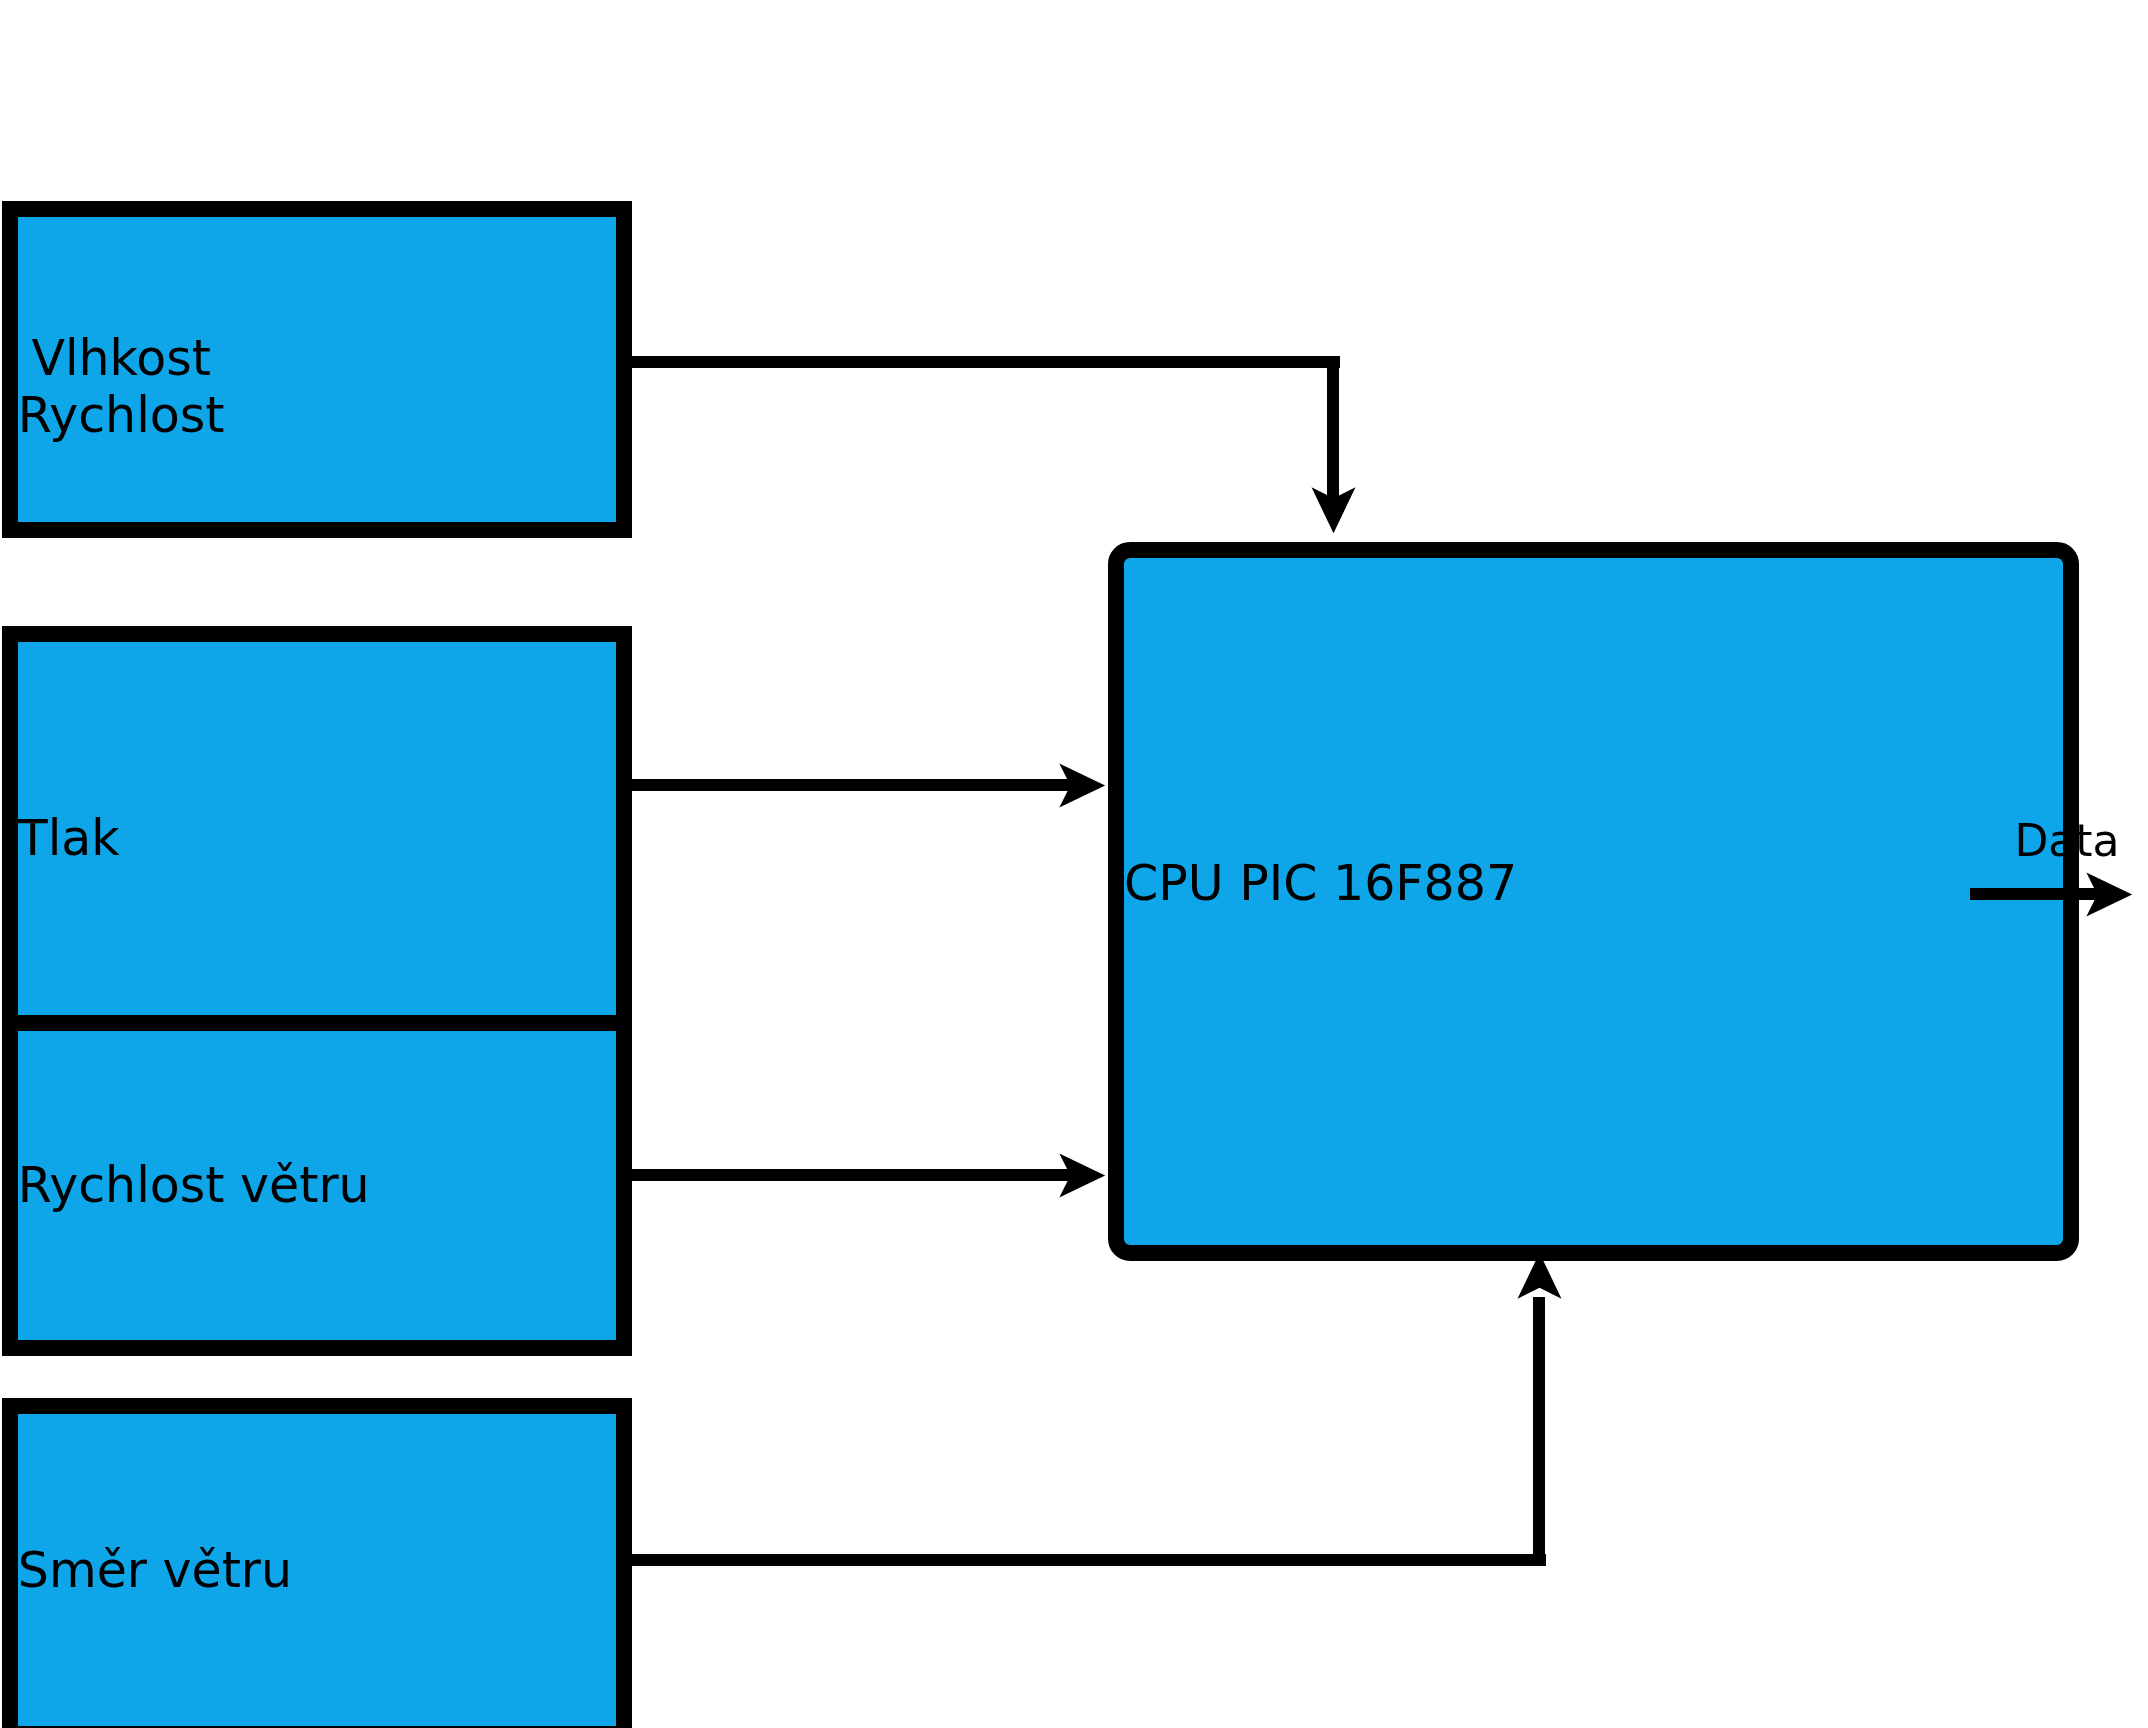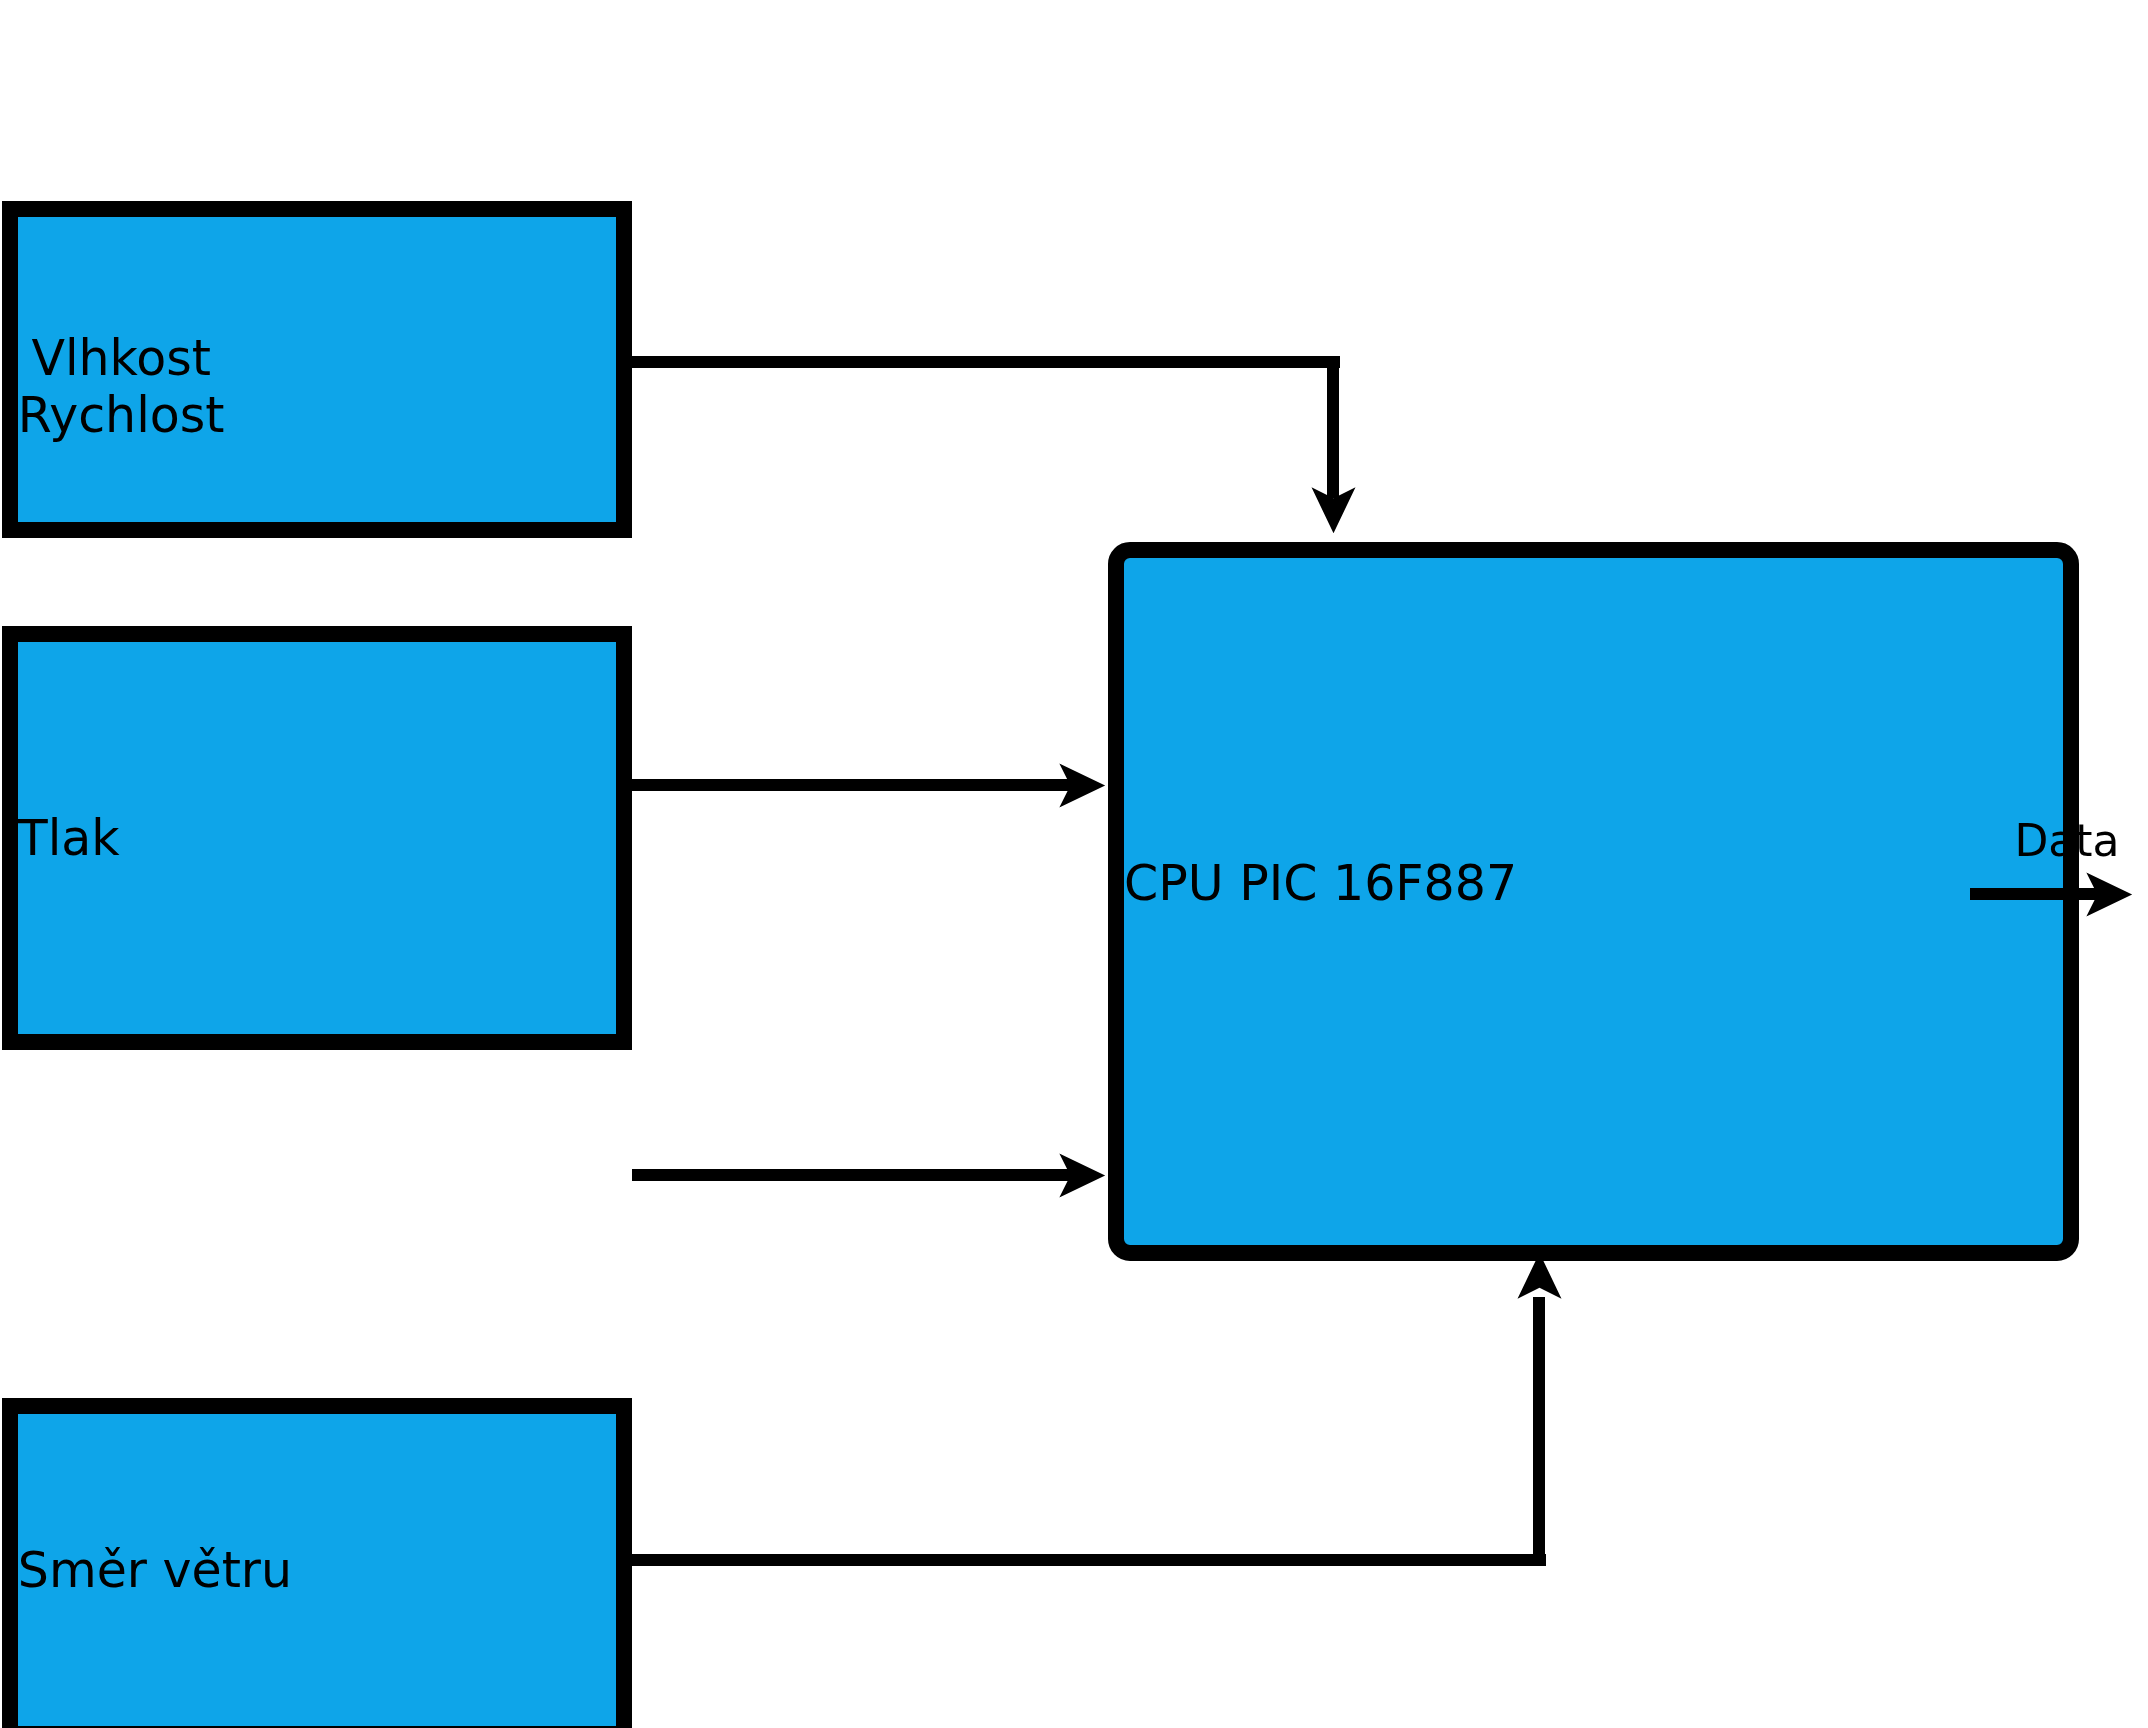--- a/index.html
+++ b/index.html
@@ -97,20 +97,23 @@
     <div class="box-label">
       <div>Vlhkost</div>
       <div>Rychlost</div>
     </div>
   </div>
 
   <div class="box" id="box-pressure">
     <div class="box-label">Tlak</div>
   </div>
 
+  <div class="box" id="box-windspeed">
+    <div class="box-label">Rychlost větru</div>
+  </div>
 
   <div class="box" id="box-winddir">
     <div class="box-label">Směr větru</div>
   </div>
 
   <div class="box" id="box-cpu">
     <div class="box-label">CPU PIC 16F887</div>
   </div>
 
   <div class="wire" id="w1-h"></div>

